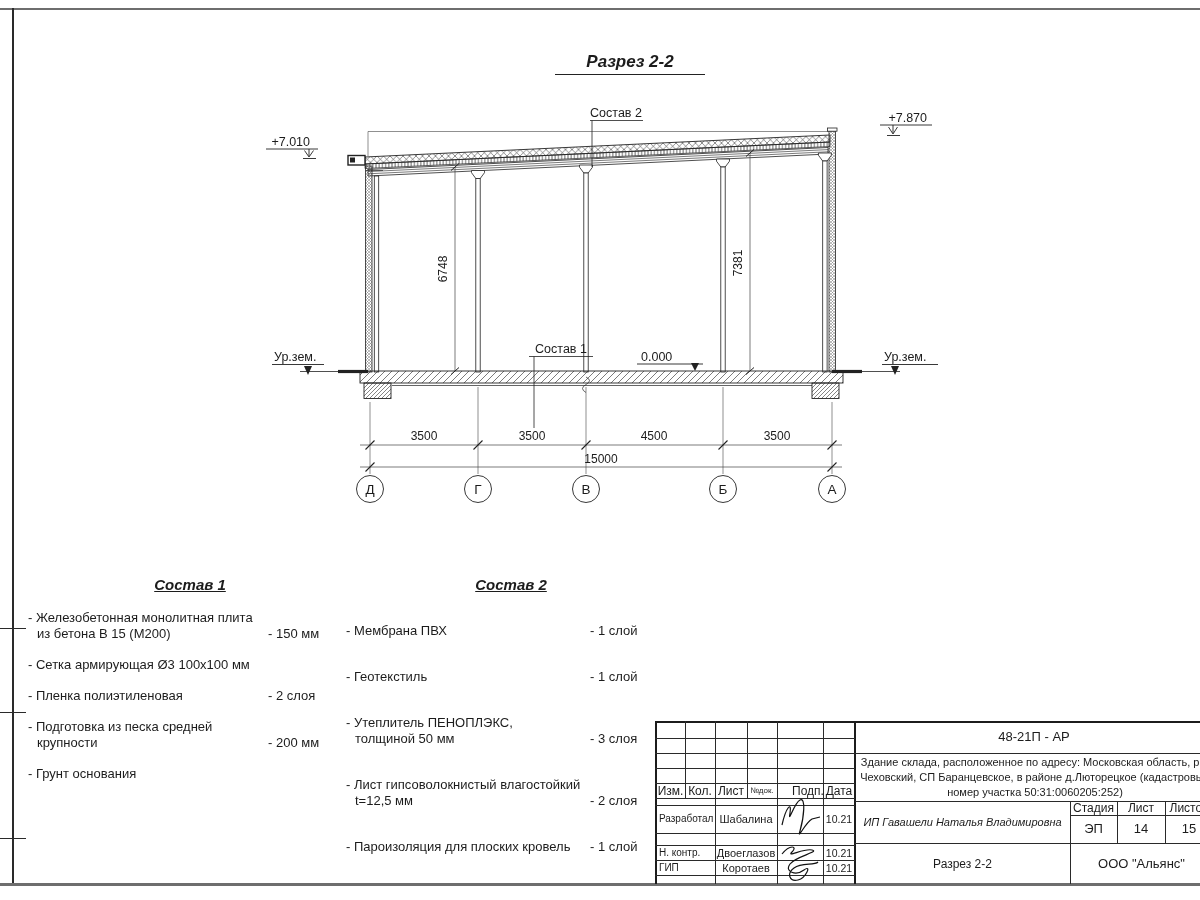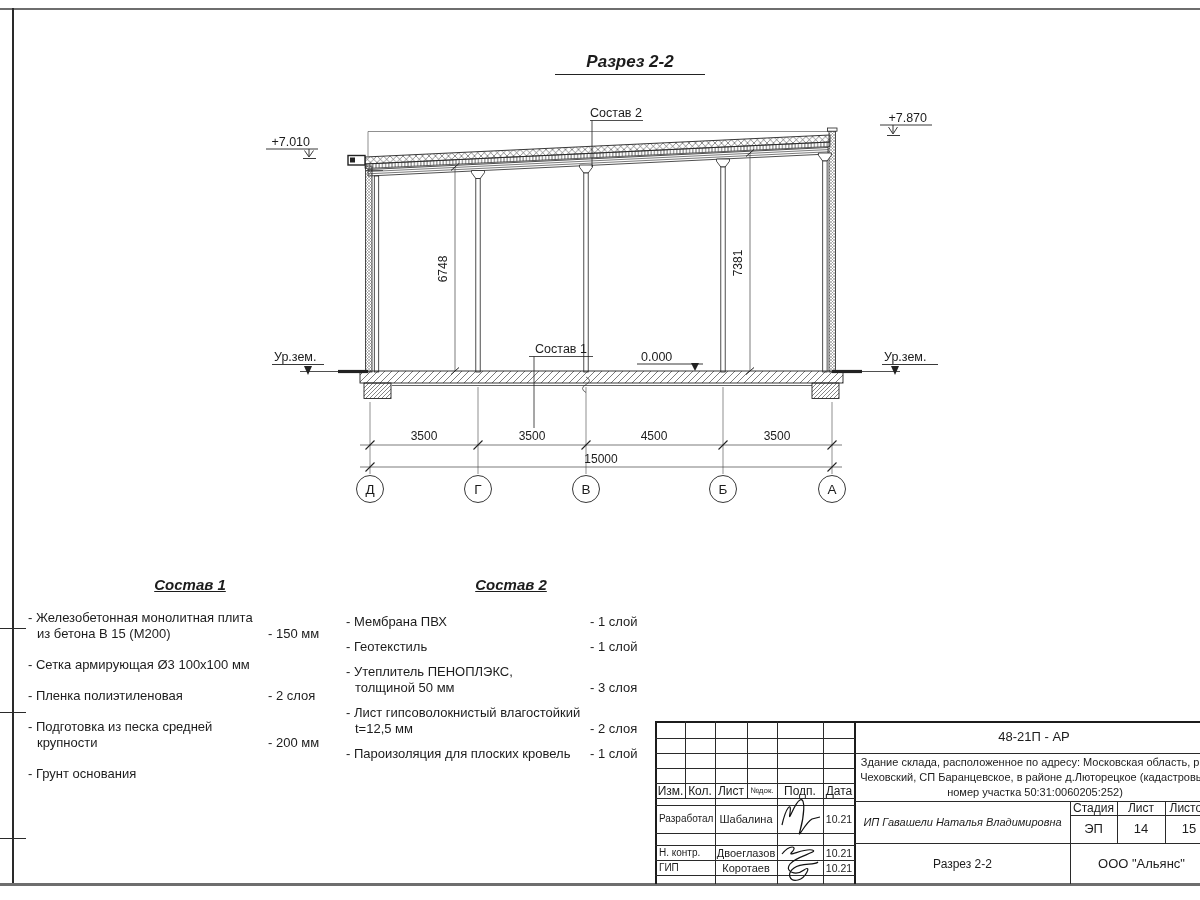--- a/index.html
+++ b/index.html
@@ -11,21 +11,21 @@
   .frame{background:#6e6e6e;}
   
   .dwg-title{position:absolute;left:555px;top:52px;width:150px;text-align:center;
              font-size:17px;font-style:italic;font-weight:600;
              border-bottom:1.4px solid #222;padding-bottom:2px;}
   
   .legend{position:absolute;font-size:13px;line-height:16px;}
   .legend .lg-title{font-size:15px;font-style:italic;font-weight:600;text-decoration:underline;
                     text-align:center;margin-bottom:17px;}
   .lg-item{display:flex;align-items:flex-end;margin-bottom:15px;}
-  .legend.l2 .lg-item{margin-bottom:9px;}
+  .legend.l2 .lg-item{margin-bottom:9px;margin-top:30px;}
   .lg-name{flex:1;white-space:pre-line;padding-left:9px;text-indent:-9px;}
   .lg-val{width:62px;white-space:nowrap;}
   
   .tb-cell{position:absolute;display:flex;align-items:center;justify-content:center;
            text-align:center;font-size:12px;line-height:14px;}
   .tb-left{justify-content:flex-start;text-align:left;}
   .tick{position:absolute;left:0;width:26px;height:1.2px;background:#2a2a2a;}
 </style>
 </head>
 <body>
@@ -264,21 +264,21 @@
   <div class="hline" style="left:1070px;top:815px;width:130px;"></div>
   <div class="hline" style="left:855px;top:843px;width:345px;"></div>
   <div class="vline" style="left:1070px;top:801px;height:83px;"></div>
   <div class="vline" style="left:1117px;top:801px;height:42px;"></div>
   <div class="vline" style="left:1165px;top:801px;height:42px;"></div>
 
   <div class="tb-cell" style="left:656px;top:783px;width:29px;height:15px;">Изм.</div>
   <div class="tb-cell" style="left:685px;top:783px;width:30px;height:15px;">Кол.</div>
   <div class="tb-cell" style="left:715px;top:783px;width:32px;height:15px;">Лист</div>
   <div class="tb-cell" style="left:747px;top:783px;width:30px;height:15px;font-size:8px;">№док.</div>
-  <div class="tb-cell" style="left:777px;top:783px;width:46px;height:15px;">Подп.</div>
+  <div class="tb-cell" style="left:777px;top:783px;width:46px;height:15px;padding-left:8px;">Подп.</div>
   <div class="tb-cell" style="left:823px;top:783px;width:32px;height:15px;">Дата</div>
 
   <div class="tb-cell tb-left" style="left:659px;top:805px;width:56px;height:28px;font-size:10px;">Разработал</div>
   <div class="tb-cell" style="left:715px;top:805px;width:62px;height:28px;font-size:11px;">Шабалина</div>
   <div class="tb-cell" style="left:823px;top:805px;width:32px;height:28px;font-size:10.5px;">10.21</div>
   <div class="tb-cell tb-left" style="left:659px;top:845px;width:56px;height:15px;font-size:10px;">Н. контр.</div>
   <div class="tb-cell" style="left:715px;top:845px;width:62px;height:15px;font-size:11px;">Двоеглазов</div>
   <div class="tb-cell" style="left:823px;top:845px;width:32px;height:15px;font-size:10.5px;">10.21</div>
   <div class="tb-cell tb-left" style="left:659px;top:860px;width:56px;height:15px;font-size:10px;">ГИП</div>
   <div class="tb-cell" style="left:715px;top:860px;width:62px;height:15px;font-size:11px;">Коротаев</div>

